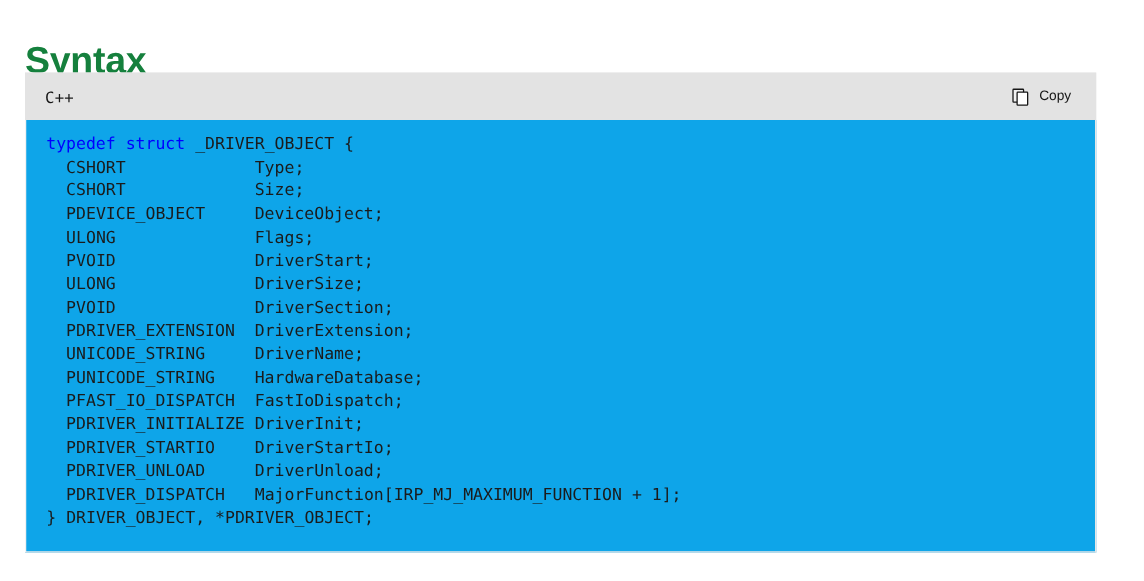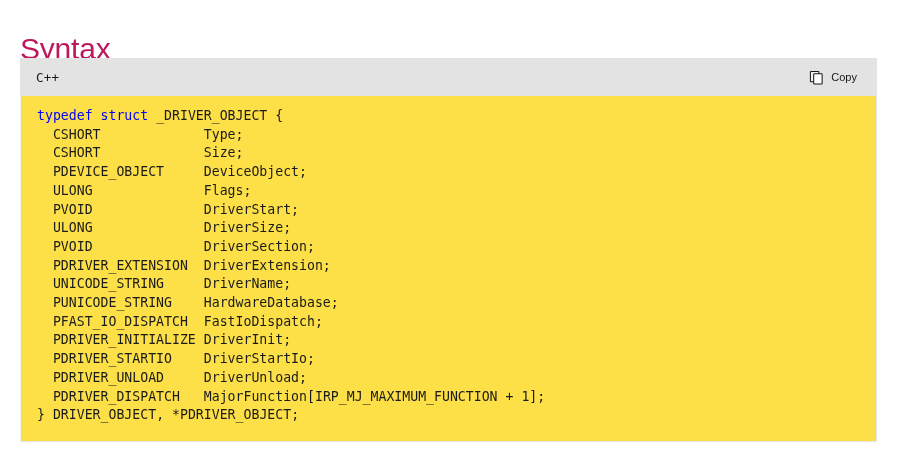--- a/index.html
+++ b/index.html
@@ -22,22 +22,22 @@
     background: #ffffff;
   }
 
   
   .page-title {
     position: absolute;
     left: 20px;
     top: 2px;
     font-size: 30px;
     line-height: 44px;
-    font-weight: normal;
-    color: #be185d;
+    font-weight: bold;
+    color: #15803d;
     letter-spacing: -0.2px;
   }
 
   
   .code-block {
     position: absolute;
     left: 20px;
     top: 58px;
     width: 857px;
     background: #f2f2f2;
@@ -78,21 +78,21 @@
     width: 15px;
     height: 15px;
     display: block;
   }
 
   .copy-label { line-height: 15px; }
 
   .code-body {
     padding: 11px 16px 16px 16px;
     box-sizing: border-box;
-    background: #fde047;
+    background: #0ea5e9;
     border-right: 1px solid #e6e6e6;
     border-bottom: 1px solid #e6e6e6;
     border-left: 1px solid #f2f2f2;
   }
 
   pre.code {
     margin: 0;
     font-family: "DejaVu Sans Mono", "Liberation Mono", monospace;
     font-size: 13.2px;
     line-height: 18.7px;

